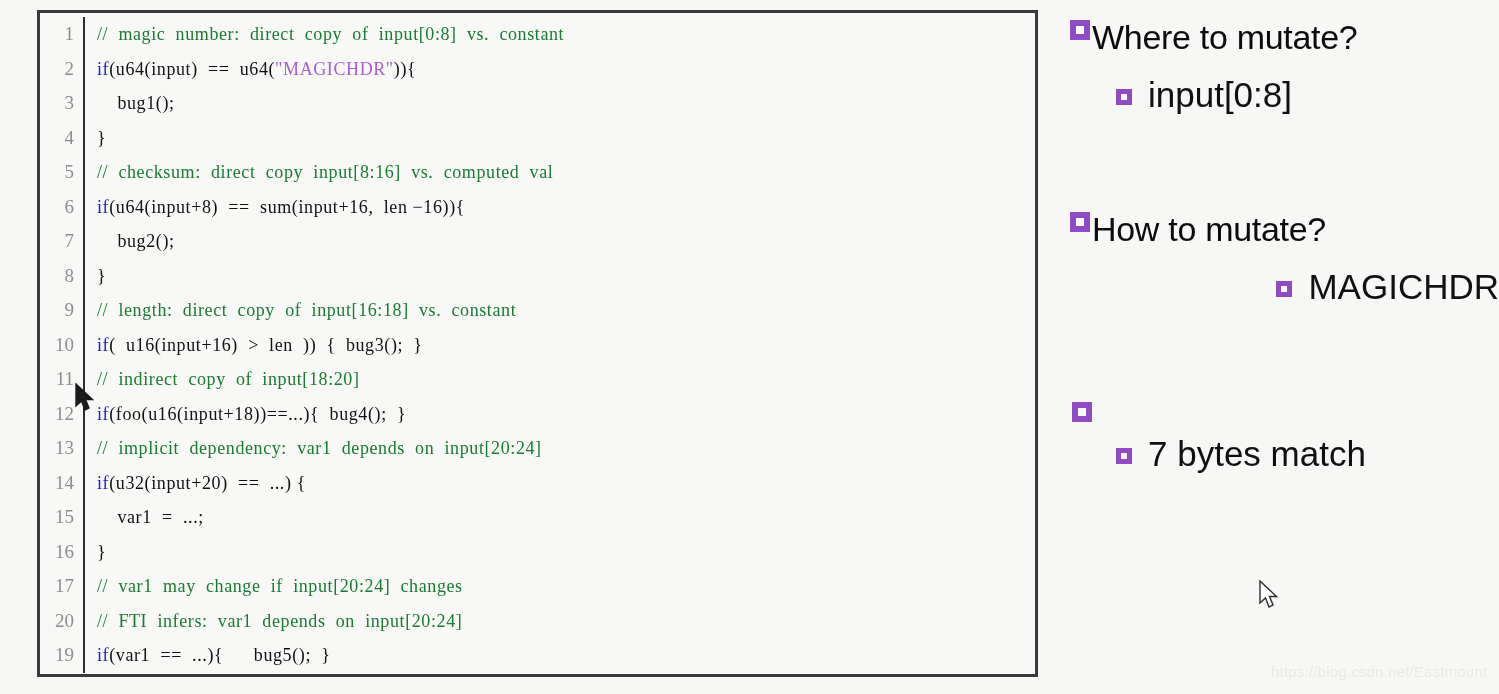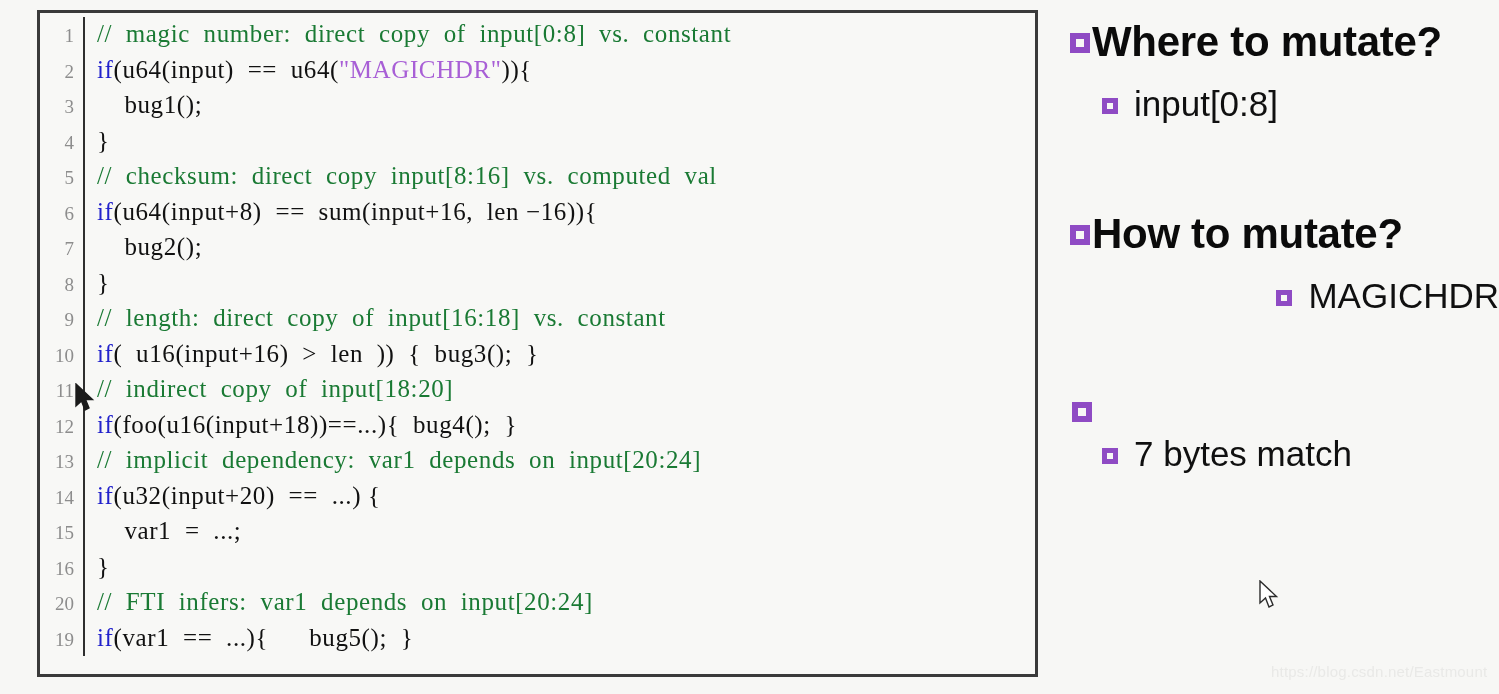--- a/index.html
+++ b/index.html
@@ -43,21 +43,21 @@
     color: #8d8d8d;
     font-family: "Liberation Serif", serif;
     font-size: 19px;
     line-height: 33.5px;
     border-right: 2.5px solid #2e2e2e;
     user-select: none;
   }
   .code {
     padding-left: 12px !important;
     font-family: "Liberation Serif", serif;
-    font-size: 25px;
+    font-size: 18px;
     line-height: 33.5px;
     color: #1a1a1a;
     white-space: pre;
     letter-spacing: 0.6px;
   }
   .kw   { color: #2222cc; }
   .cmt  { color: #1a7a34; }
   .str  { color: #a85fd6; }
   .pln  { color: #111111; }
 
@@ -65,44 +65,43 @@
   #bullets-panel {
     position: absolute;
     left: 1070px;
     top: 0;
     width: 429px;
     height: 694px;
   }
   .blk { position: absolute; left: 0; width: 429px; }
   .lvl1 {
     display: flex;
-    align-items: center;
-    font-size: 42px;
-    font-weight: bold;
+    font-size: 34px;
+    font-weight: normal;
     color: #0b0b0b;
     letter-spacing: -0.3px;
     white-space: nowrap;
   }
   .lvl1 .sq {
     width: 20px; height: 20px;
     border: 6px solid #8f4bc4;
     box-sizing: border-box;
     flex: 0 0 auto;
     margin-right: 2px;
     margin-top: 2px;
   }
   .lvl1.spaced .sq { margin-right: 14px; margin-left: 2px; }
   .lvl2 {
     display: flex;
     align-items: center;
     font-size: 35px;
     font-weight: normal;
     color: #101010;
     white-space: nowrap;
-    margin-left: 32px;
+    margin-left: 46px;
   }
   .lvl2 .sq {
     width: 16px; height: 16px;
     border: 5px solid #8f4bc4;
     box-sizing: border-box;
     flex: 0 0 auto;
     margin-right: 16px;
     margin-top: 4px;
   }
 
@@ -184,20 +183,24 @@
         </tr>
         <tr>
           <td class="ln">15</td>
           <td class="code"><span class="pln">    var1  =  ...;</span></td>
         </tr>
         <tr>
           <td class="ln">16</td>
           <td class="code"><span class="pln">}</span></td>
         </tr>
         <tr>
+          <td class="ln">17</td>
+          <td class="code"><span class="cmt">//  var1  may  change  if  input[20:24]  changes</span></td>
+        </tr>
+        <tr>
           <td class="ln">20</td>
           <td class="code"><span class="cmt">//  FTI  infers:  var1  depends  on  input[20:24]</span></td>
         </tr>
         <tr>
           <td class="ln">19</td>
           <td class="code"><span class="kw">if</span><span class="pln">(var1  ==  ...){      bug5();  }</span></td>
         </tr>
       </tbody>
   </table>
 </div>

